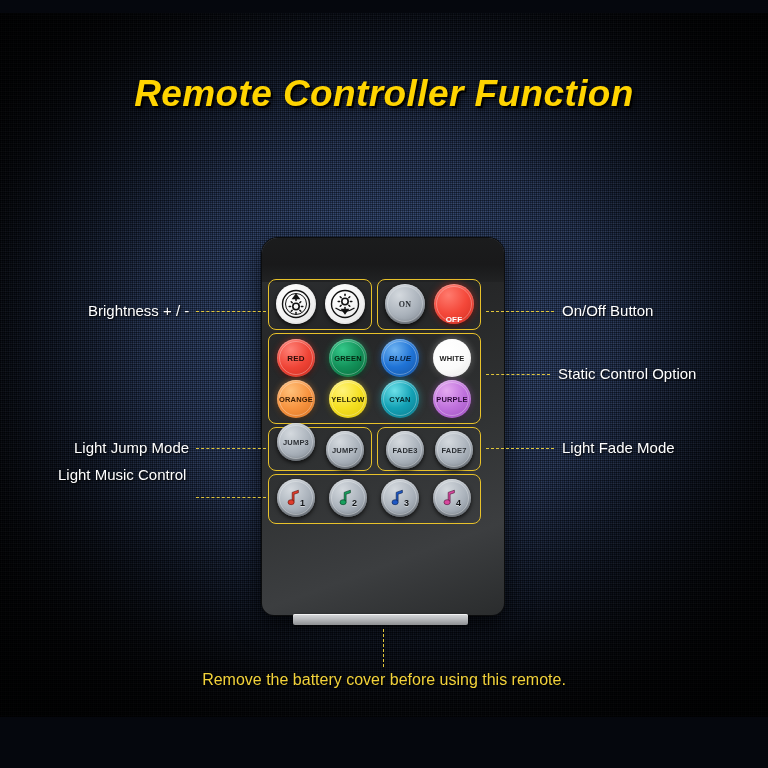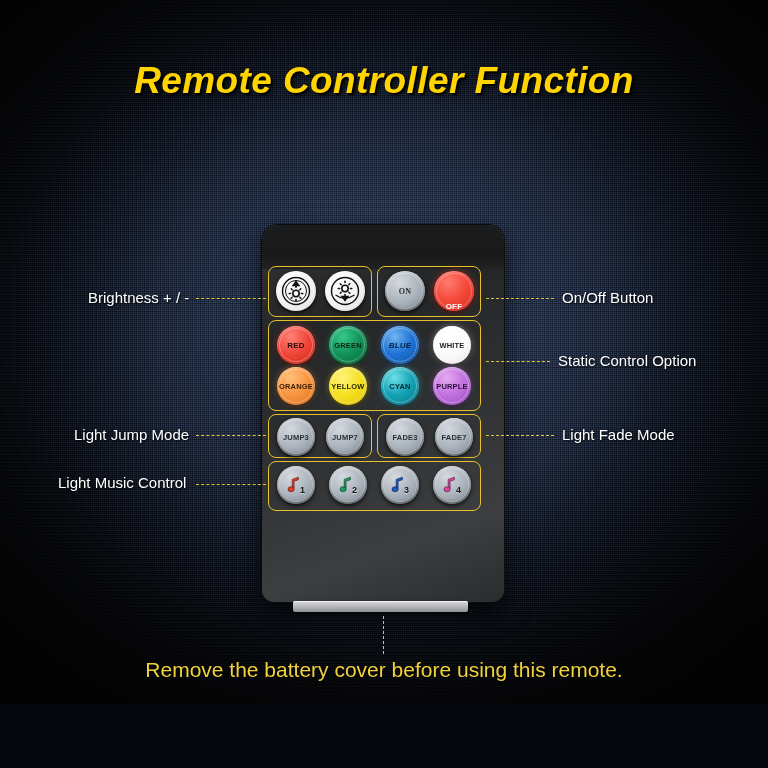--- a/index.html
+++ b/index.html
@@ -1,21 +1,21 @@
 <!DOCTYPE html>
 <html><head>
 <meta charset="utf-8">
 <style>
   html,body{margin:0;padding:0;}
   body{
     width:768px;height:768px;overflow:hidden;
     font-family:"Liberation Sans", sans-serif;
     background:#05070d;
   }
-  #stage{position:relative;width:768px;height:704px;overflow:hidden;}
+  #stage{position:relative;width:768px;height:704px;overflow:hidden;margin-top:13px;}
 
   
   .bg-base{
     position:absolute;inset:0;
     background:
       radial-gradient(ellipse 62% 58% at 50% 46%, #36507f 0%, #2b4069 28%, #1d2c4b 52%, #101a2e 72%, #080c16 88%, #04060b 100%);
   }
   .bg-weave{
     position:absolute;inset:0;
     background-image:
@@ -129,21 +129,21 @@
     position:absolute;height:0;
     border-top:1.6px dashed #E0C53A;
   }
   .lead-v{
     position:absolute;width:0;
     border-left:1.6px dashed #E0C53A;
   }
 
   .footer{
     position:absolute;left:0;right:0;top:658px;text-align:center;
-    color:#F2D23A;font-size:21px;
+    color:#F2D23A;font-size:16px;
     text-shadow:1px 1px 2px rgba(0,0,0,.9);
   }
 </style>
 </head>
 <body>
 
 <div id="stage">
 
   <div class="bg-base"></div>
   <div class="bg-weave"></div>
@@ -245,21 +245,21 @@
     </div>
     <div class="btn b-cyan" style="left:113px;top:101px;">
       <span class="ring"></span>
       <span class="lbl sm">CYAN</span>
     </div>
     <div class="btn b-purple" style="left:165px;top:101px;">
       <span class="ring"></span>
       <span class="lbl sm">PURPLE</span>
     </div>
 
-    <div class="btn b-silver" style="left:9px;top:152px;justify-content:center;">
+    <div class="btn b-silver" style="left:9px;top:144px;justify-content:center;">
       <span class="ring"></span>
       <span class="lbl sm">JUMP3</span>
     </div>
     <div class="btn b-silver" style="left:58px;top:152px;">
       <span class="ring"></span>
       <span class="lbl sm">JUMP7</span>
     </div>
 
     <div class="btn b-silver" style="left:118px;top:152px;">
       <span class="ring"></span>
@@ -328,20 +328,20 @@
 
   <div class="callout" style="left:558px;top:352px;">Static Control Option</div>
   <div class="lead" style="left:486px;top:361px;width:64px;"></div>
 
   <div class="callout" style="left:74px;top:426px;">Light Jump Mode</div>
   <div class="lead" style="left:196px;top:435px;width:70px;"></div>
 
   <div class="callout" style="left:562px;top:426px;">Light Fade Mode</div>
   <div class="lead" style="left:486px;top:435px;width:68px;"></div>
 
-  <div class="callout" style="left:58px;top:474px;">Light Music Control</div>
+  <div class="callout" style="left:58px;top:453px;">Light Music Control</div>
   <div class="lead" style="left:196px;top:484px;width:70px;"></div>
 
   <div class="lead-v" style="left:383px;top:616px;height:38px;"></div>
 
   <div class="footer">Remove the battery cover before using this remote.</div>
 
 </div>
 
 </body></html>

